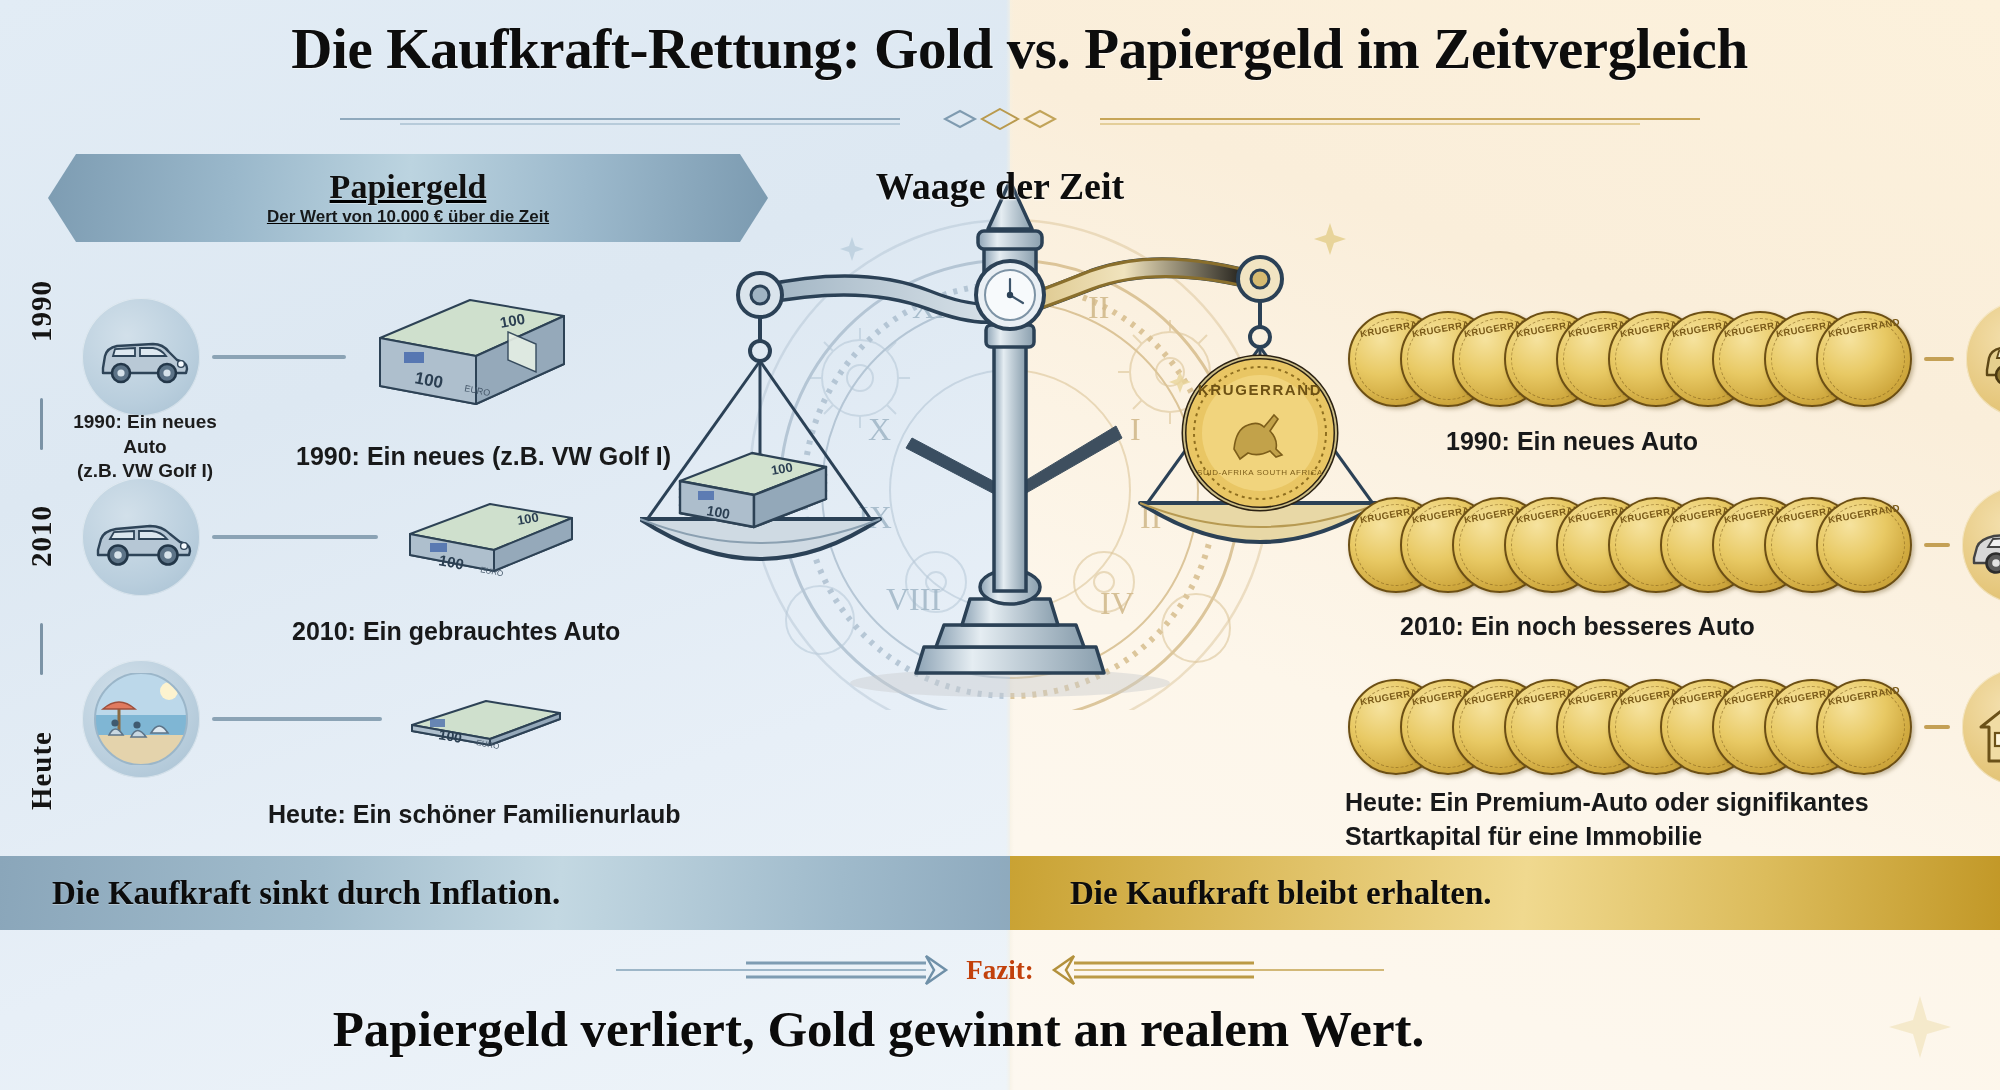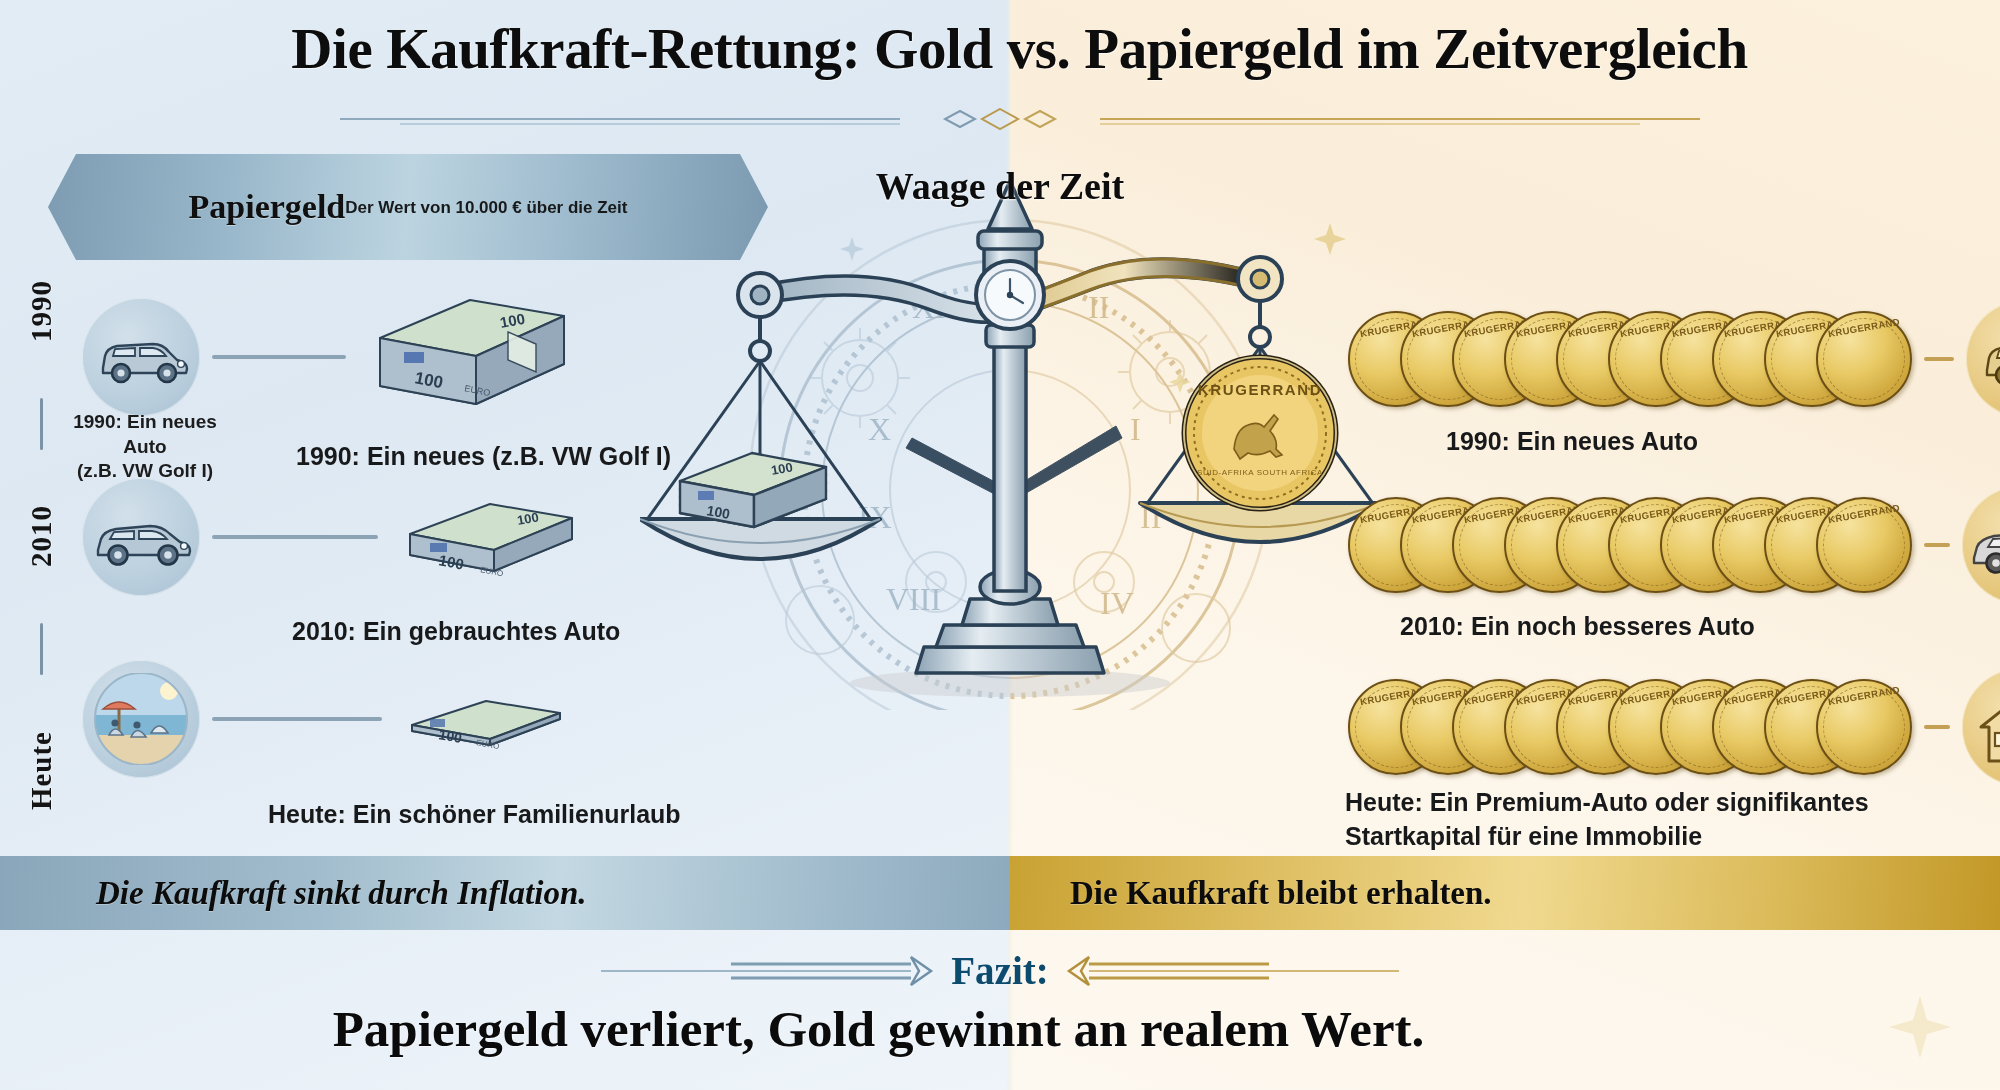--- a/index.html
+++ b/index.html
@@ -45,24 +45,25 @@
     white-space: nowrap;
     padding-left: 39px;
   }
   .title-rule {
     position: absolute; left: 0; top: 108px; width: 2000px; height: 22px;
   }
 
   
   .banner {
     position: absolute;
-    height: 106px;
-    display: flex; flex-direction: row;
+    height: 88px;
+    display: flex; flex-direction: column;
     align-items: center; justify-content: center;
     clip-path: polygon(28px 0, calc(100% - 28px) 0, 100% 50%, calc(100% - 28px) 100%, 28px 100%, 0 50%);
+    text-decoration: underline;
   }
   .banner-left {
     left: 48px; top: 154px; width: 720px;
     background: linear-gradient(95deg, #7d9cb2 0%, #9ab8cb 26%, #bcd4e0 50%, #9cb9cc 74%, #7b9ab0 100%);
   }
   .banner-right {
     left: 1232px; top: 150px; width: 720px;
     background: linear-gradient(95deg, #b8901f 0%, #d3ad45 22%, #efd68b 50%, #d2ab44 78%, #b58d1d 100%);
   }
   .banner-title {
@@ -189,21 +190,21 @@
   }
 
   
   .bar {
     position: absolute; top: 856px; height: 74px;
     display: flex; align-items: center;
   }
   .bar-left {
     left: 0; width: 1075px;
     background: linear-gradient(95deg, #8aa6ba 0%, #a2bdcd 30%, #c3d8e2 52%, #9fbacb 78%, #87a3b8 100%);
-    justify-content: flex-start; padding-left: 96px; font-style: italic;
+    justify-content: flex-start; padding-left: 52px;
   }
   .bar-right {
     left: 1010px; width: 990px;
     background: linear-gradient(95deg, #c9a233 0%, #dfc065 28%, #f0d98f 52%, #dcbc5c 76%, #c29827 100%);
     justify-content: flex-start; padding-left: 60px;
   }
   .bar-text {
     font-family: "Liberation Serif", serif;
     font-weight: bold;
     font-size: 33px;
@@ -211,21 +212,21 @@
     text-shadow: 0 1px 0 rgba(255,255,255,.3);
   }
 
   
   .fazit-row {
     position: absolute; left: 0; top: 948px; width: 2000px;
     display: flex; align-items: center; justify-content: center; gap: 0;
   }
   .fazit-label {
     font-family: "Liberation Serif", serif;
-    font-weight: bold; font-size: 39px; color: #0c4a6e;
+    font-weight: bold; font-size: 27px; color: #c2410c;
     padding: 0 10px;
   }
   .fazit-final {
     position: absolute; left: 0; top: 1000px; width: 1757px;
     text-align: center;
     font-family: "Liberation Serif", serif;
     font-weight: bold;
     font-size: 51px;
     color: #0b0b0b;
     white-space: nowrap;

